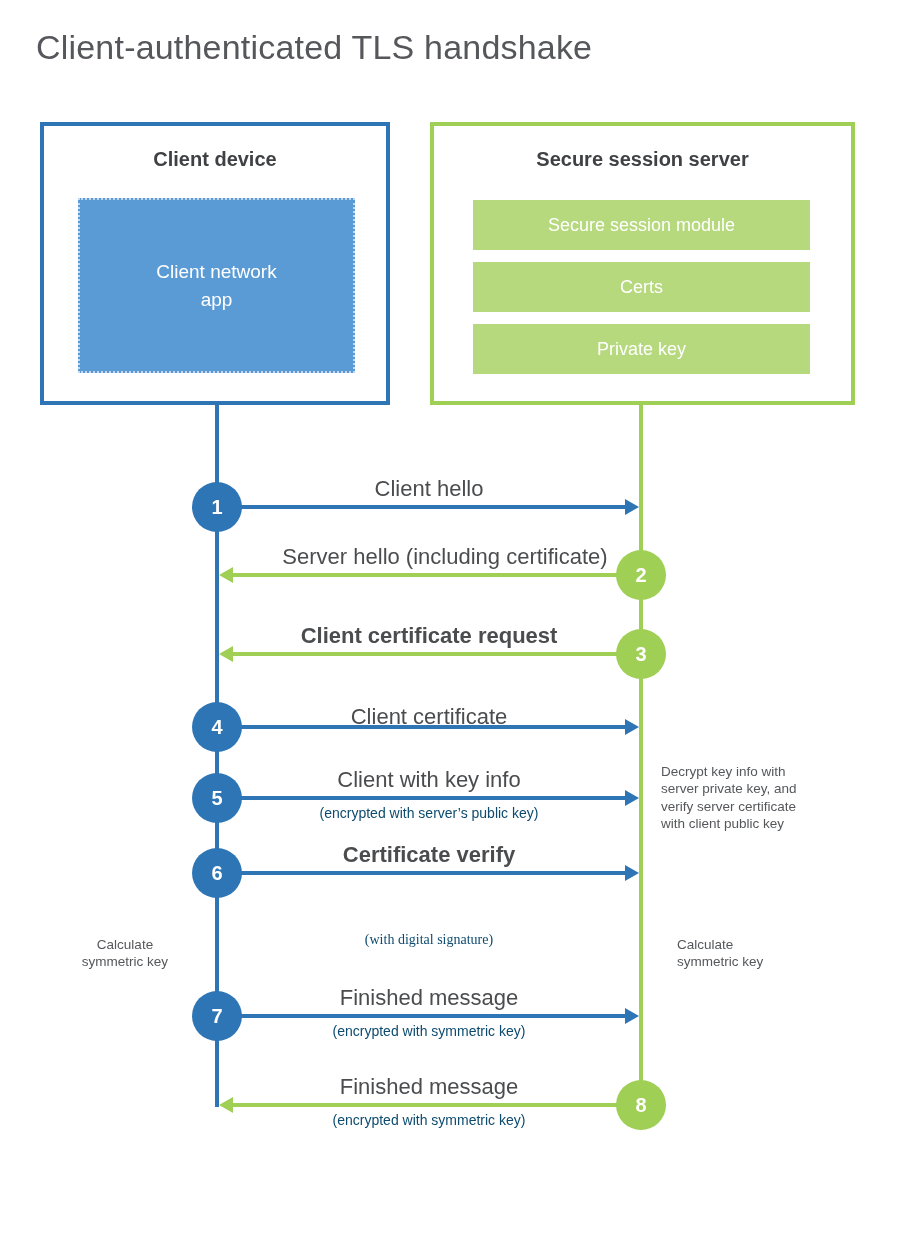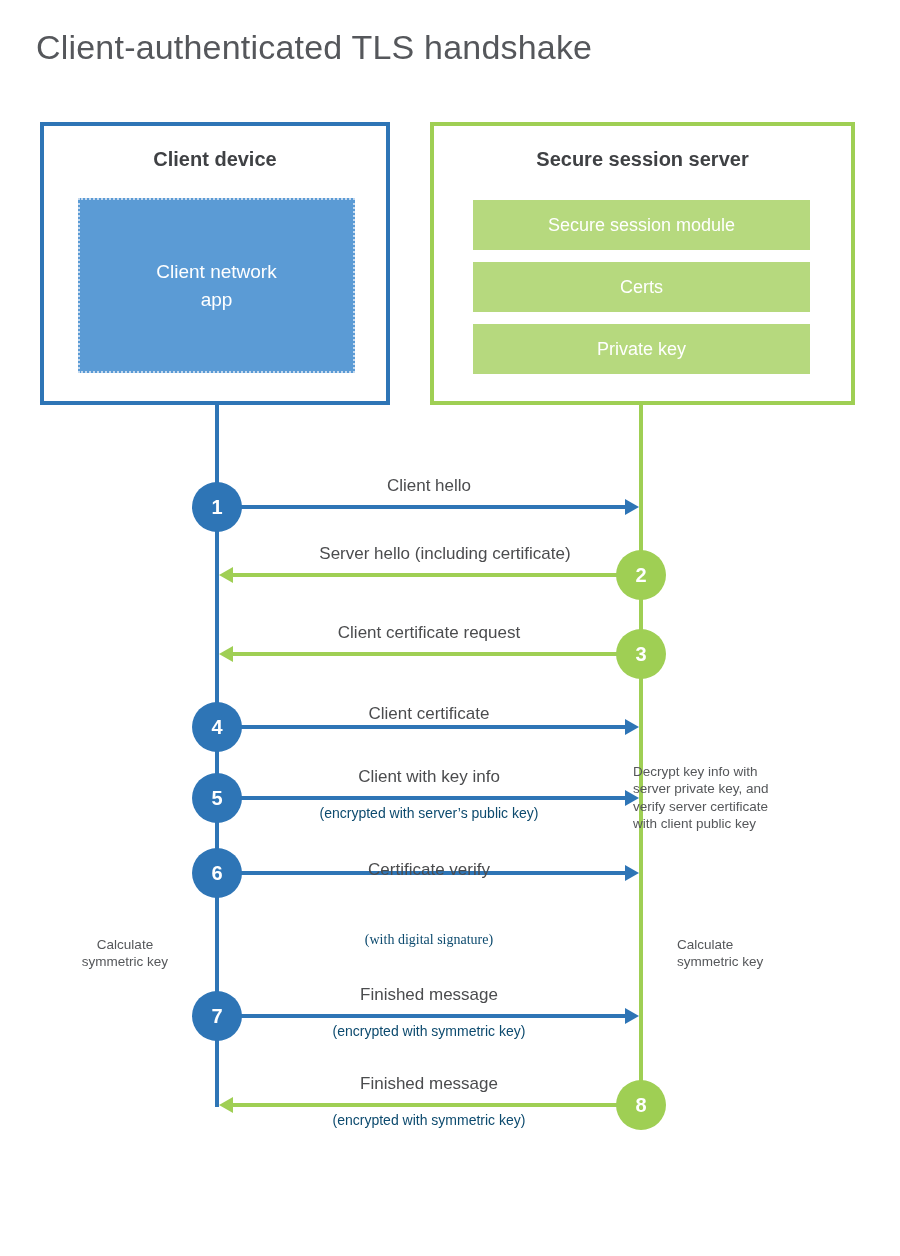--- a/index.html
+++ b/index.html
@@ -37,25 +37,25 @@
   .arrowhead{position:absolute;width:0;height:0;border-top:8px solid transparent;border-bottom:8px solid transparent;}
   .head-right{border-left:14px solid var(--blue,#2e75b6);}
   .head-left{border-right:14px solid var(--green,#9fcf54);}
   .circle{
     position:absolute;width:50px;height:50px;border-radius:50%;
     display:flex;align-items:center;justify-content:center;
     color:#ffffff;font-size:20px;font-weight:bold;
   }
   .blue-circle{background:var(--blue,#2e75b6);}
   .green-circle{background:var(--green,#9fcf54);}
-  .step-label{position:absolute;left:219px;width:420px;text-align:center;font-size:17px;color:#4b4c4e;}
+  .step-label{position:absolute;left:219px;width:420px;text-align:center;font-size:22px;color:#4b4c4e;}
   .step-sublabel{position:absolute;left:219px;width:420px;text-align:center;font-size:14px;color:#0c4a6e;}
   
   .note{position:absolute;font-size:13.5px;color:#55575a;line-height:1.28;}
-  .note-decrypt{left:633px;top:763px;text-align:left;}
+  .note-decrypt{left:661px;top:763px;text-align:left;}
   .note-calc-left{left:40px;top:936px;width:170px;text-align:center;}
   .note-calc-right{left:677px;top:936px;text-align:left;}
 </style>
 </head>
 <body>
 
 <div id="canvas">
 
   <div class="page-title">Client-authenticated TLS handshake</div>
 
@@ -91,40 +91,40 @@
         <span>1</span>
       </div>
       <div class="arrow-line green-line" style="top: 573px; left: 233px; width: 408px;"></div>
       <div class="arrowhead head-left" style="top: 567px; left: 219px;"></div>
       <div class="step-label" style="top: 544px; margin-left: 16px;">Server hello (including certificate)</div>
       <div class="circle green-circle" style="top: 550px; left: 616px;">
         <span>2</span>
       </div>
       <div class="arrow-line green-line" style="top: 652px; left: 233px; width: 408px;"></div>
       <div class="arrowhead head-left" style="top: 646px; left: 219px;"></div>
-      <div class="step-label" style="top: 623px;">Client certificate request</div>
+      <div class="step-label" style="top: 623px; font-weight: bold;">Client certificate request</div>
       <div class="circle green-circle" style="top: 629px; left: 616px;">
         <span>3</span>
       </div>
       <div class="arrow-line blue-line" style="top: 725px; left: 217px; width: 408px;"></div>
       <div class="arrowhead head-right" style="top: 719px; left: 625px;"></div>
       <div class="step-label" style="top: 704px;">Client certificate</div>
       <div class="circle blue-circle" style="top: 702px; left: 192px;">
         <span>4</span>
       </div>
       <div class="arrow-line blue-line" style="top: 796px; left: 217px; width: 408px;"></div>
       <div class="arrowhead head-right" style="top: 790px; left: 625px;"></div>
       <div class="step-label" style="top: 767px;">Client with key info</div>
       <div class="step-sublabel" style="top: 805px;">(encrypted with server’s public key)</div>
       <div class="circle blue-circle" style="top: 773px; left: 192px;">
         <span>5</span>
       </div>
       <div class="arrow-line blue-line" style="top: 871px; left: 217px; width: 408px;"></div>
       <div class="arrowhead head-right" style="top: 865px; left: 625px;"></div>
-      <div class="step-label" style="top: 860px;">Certificate verify</div>
+      <div class="step-label" style="top: 842px; font-weight: bold;">Certificate verify</div>
       <div class="step-sublabel" style="top: 932px; font-family: Liberation Serif, serif;">(with digital signature)</div>
       <div class="circle blue-circle" style="top: 848px; left: 192px;">
         <span>6</span>
       </div>
       <div class="arrow-line blue-line" style="top: 1014px; left: 217px; width: 408px;"></div>
       <div class="arrowhead head-right" style="top: 1008px; left: 625px;"></div>
       <div class="step-label" style="top: 985px;">Finished message</div>
       <div class="step-sublabel" style="top: 1023px;">(encrypted with symmetric key)</div>
       <div class="circle blue-circle" style="top: 991px; left: 192px;">
         <span>7</span>

